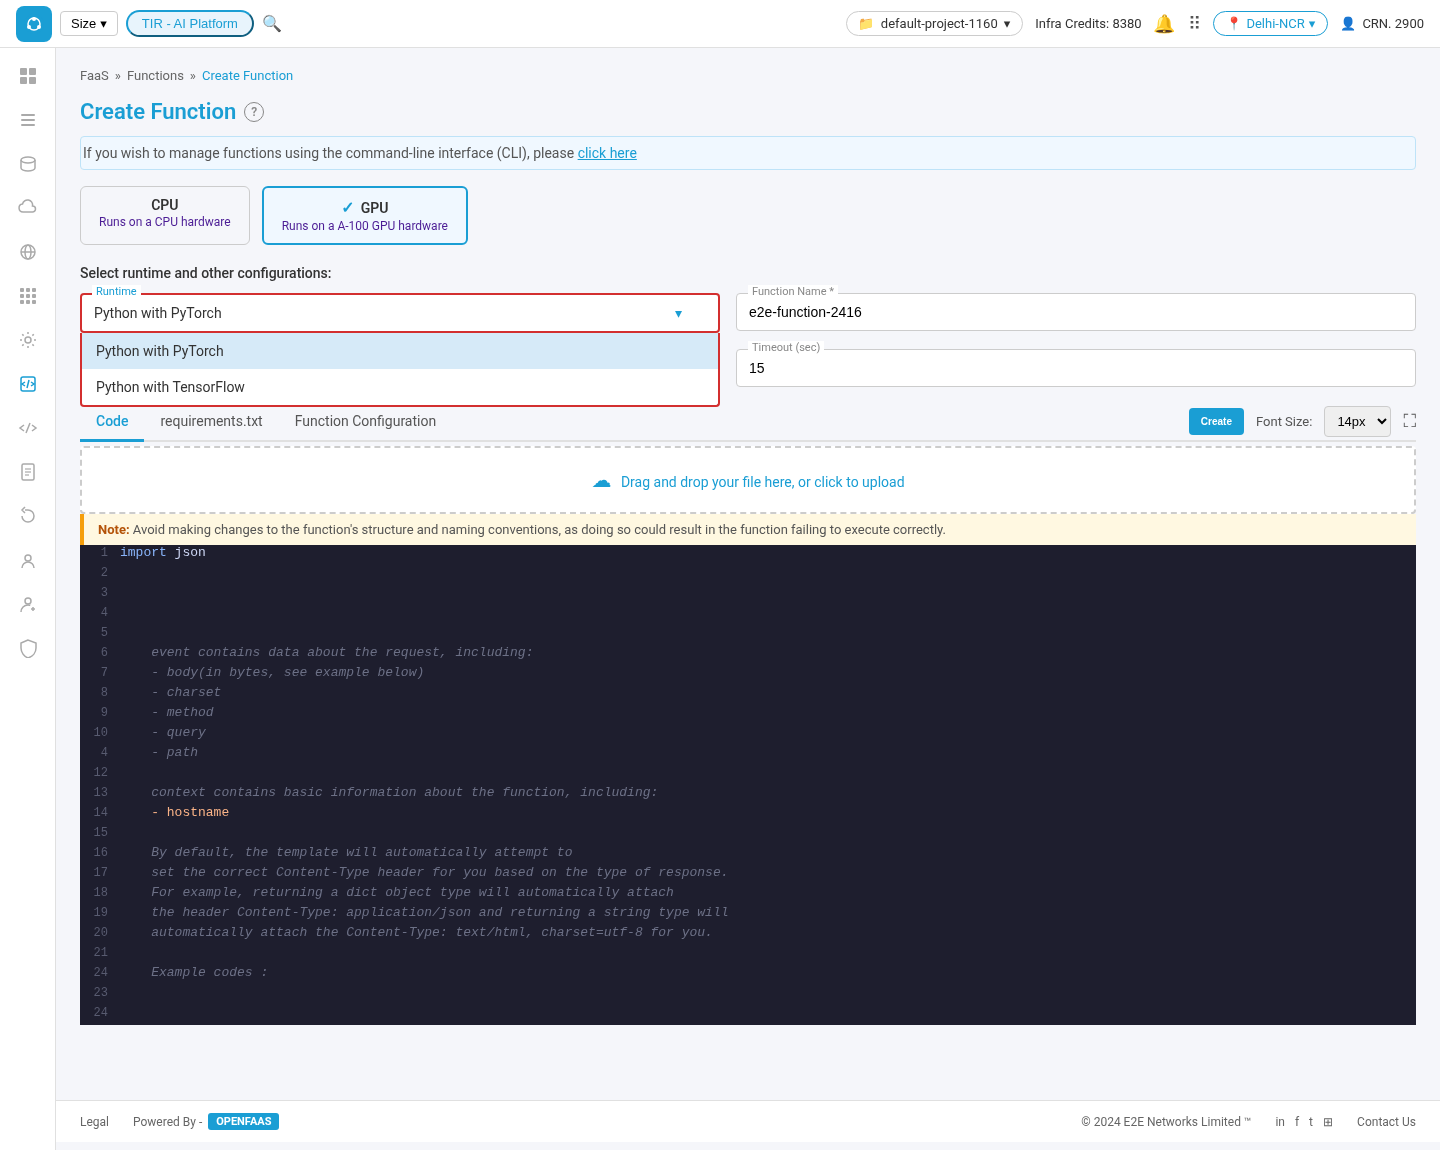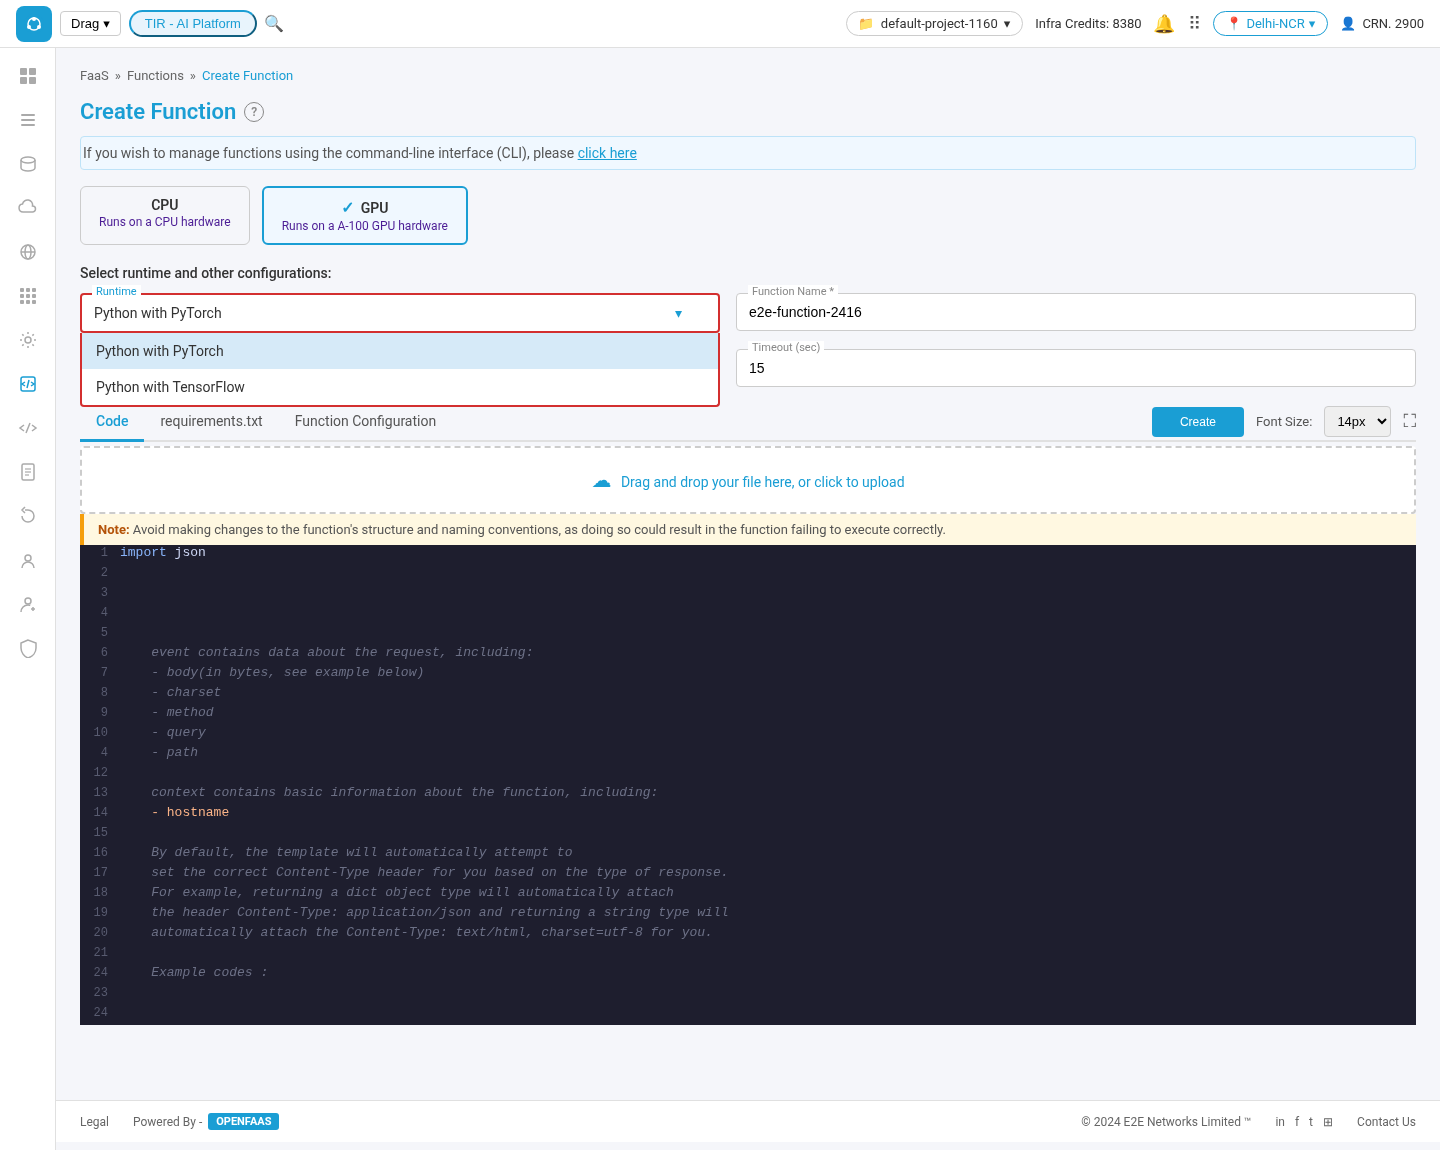--- a/index.html
+++ b/index.html
@@ -80,21 +80,21 @@
     .fn-name-wrap { flex: 1; position: relative; }
     .fn-name-label { font-size: 11px; color: #888; position: absolute; top: -8px; left: 12px; background: #fff; padding: 0 4px; z-index: 2; }
     .fn-name-input { width: 100%; border: 1px solid #ccc; border-radius: 4px; padding: 10px 12px; font-size: 14px; }
     .timeout-input { width: 100%; border: 1px solid #ccc; border-radius: 4px; padding: 10px 12px; font-size: 14px; }
 
     
     .tabs-row { display: flex; align-items: center; border-bottom: 2px solid #e0e0e0; margin-bottom: 4px; }
     .tab { padding: 10px 16px; cursor: pointer; font-size: 14px; color: #555; border-bottom: 3px solid transparent; margin-bottom: -2px; }
     .tab.active { color: #1a9ed4; border-bottom-color: #1a9ed4; font-weight: 500; }
     .tab-actions { margin-left: auto; display: flex; align-items: center; gap: 12px; }
-    .create-btn { background: #1a9ed4; color: #fff; border: none; border-radius: 4px; padding: 8px 28px; cursor: pointer; font-size: 12px; font-weight: 400; }
+    .create-btn { background: #1a9ed4; color: #fff; border: none; border-radius: 4px; padding: 8px 12px; cursor: pointer; font-size: 10px; font-weight: 700; }
     .font-size-select { border: 1px solid #ccc; border-radius: 4px; padding: 6px 8px; font-size: 13px; }
     .expand-btn { background: none; border: none; cursor: pointer; font-size: 18px; color: #555; }
 
     
     .upload-area {
       border: 2px dashed #ccc; border-radius: 4px; padding: 20px; text-align: center;
       color: #1a9ed4; font-size: 14px; cursor: pointer; margin: 0;
       background: #fff;
     }
 
@@ -129,21 +129,21 @@
   <div class="nav-logo">
     <svg width="22" height="22" viewBox="0 0 22 22" fill="none">
       <circle cx="11" cy="11" r="10" fill="#1a9ed4" opacity="0.3"></circle>
       <circle cx="11" cy="11" r="6" stroke="#fff" stroke-width="1.5" fill="none"></circle>
       <circle cx="11" cy="6" r="2" fill="#fff"></circle>
       <circle cx="6" cy="14" r="2" fill="#fff"></circle>
       <circle cx="16" cy="14" r="2" fill="#fff"></circle>
     </svg>
   </div>
   <button class="nav-btn">
-    <span>Drag</span>
+    <span>Size</span>
     <span>▾</span>
   </button>
   <button class="nav-tir" style="margin-left:8px;">
     <span>TIR - AI Platform</span>
   </button>
   <button class="nav-search">🔍</button>
   <div class="nav-right">
     <div class="nav-project">
       <span style="color:#1a9ed4;">📁</span>
       <span>default-project-1160</span>

